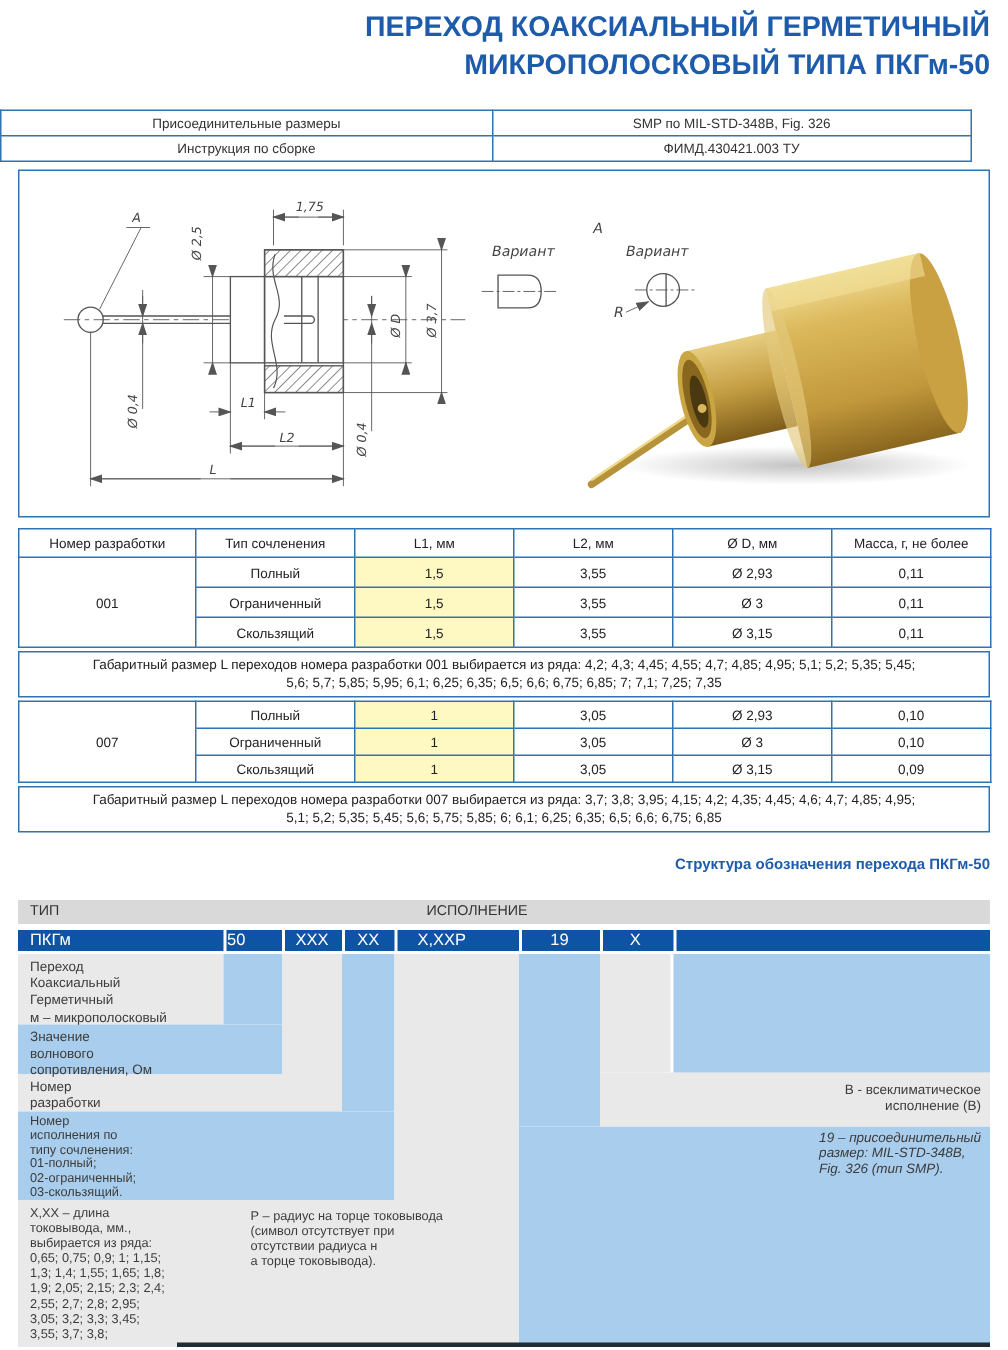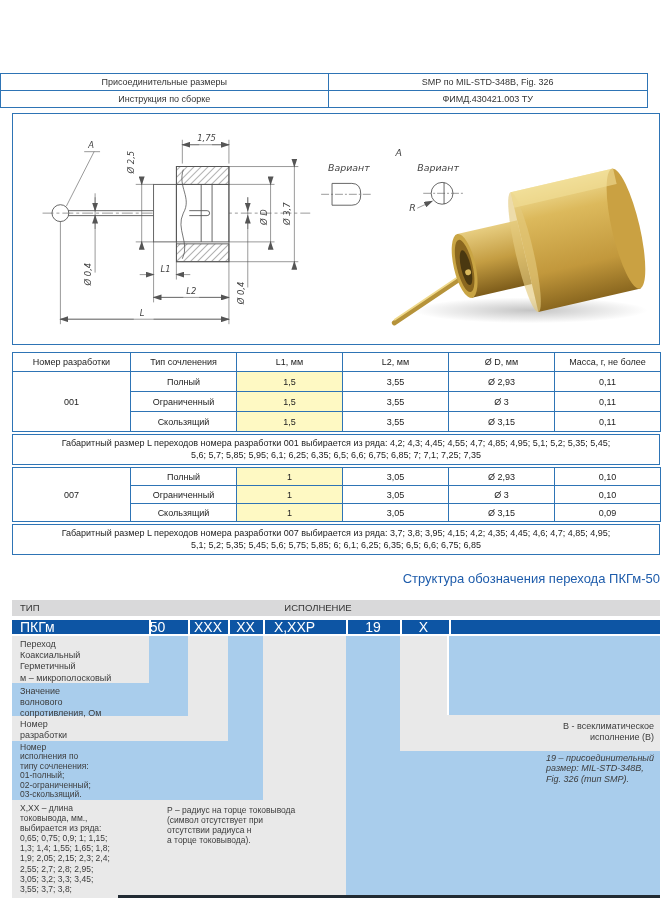--- a/index.html
+++ b/index.html
@@ -27,36 +27,40 @@
   table.spec td{border:1.4px solid #2e74b5;font-size:9px;color:#222;text-align:center;padding:0;height:19px;}
   table.spec td.hdr{height:18px;}
   table.spec td.l1{background:#fef9c3;}
   table.spec col.c0{width:118px;}
   table.spec col.cn{width:106px;}
   .noteRow{margin-top:2px;border:1.4px solid #2e74b5;font-size:9px;line-height:11.5px;color:#222;
            text-align:center;padding:3px 4px;background:#fff;}
   table.spec.t007 td{height:17px;}
 
   
-  #structHead{top:571px;right:12px;font-size:13px;font-weight:normal;color:#1e5cab;text-align:right;}
+  #structHead{top:571px;right:12px;font-size:10px;font-weight:bold;color:#1e5cab;text-align:right;}
   #struct{top:600px;left:12px;width:648px;height:300px;}
   .sGray{background:#e9e9e9;}
   .sBlue{background:#a9cdec;}
   .sHdr{background:#d9d9da;}
   .sDark{background:#0d55a4;}
   .sTxt{position:absolute;font-size:9px;line-height:11.2px;color:#3c3c3c;}
   .sTxtSm{position:absolute;font-size:8.5px;line-height:9.4px;color:#3c3c3c;}
-  .codeCell{position:absolute;top:20px;height:14px;line-height:14px;color:#fff;font-size:14px;text-align:center;}
+  .codeCell{position:absolute;top:20px;height:14px;line-height:14px;color:#fff;font-size:11px;text-align:center;}
   .sep{position:absolute;top:20px;width:2px;height:14px;background:#fff;}
 </style>
 </head>
 <body>
 
 <div id="page">
 
+  <div id="title" class="abs">
+    <div>ПЕРЕХОД КОАКСИАЛЬНЫЙ ГЕРМЕТИЧНЫЙ</div>
+    <div>МИКРОПОЛОСКОВЫЙ ТИПА ПКГм-50</div>
+  </div>
 
   <table id="infoTable" class="abs">
     <colgroup>
         <col style="width:328px">
         <col style="width:320px">
       </colgroup>
     <tbody>
         <tr>
       <td>Присоединительные размеры</td>
       <td>SMP по MIL-STD-348B, Fig. 326</td>

